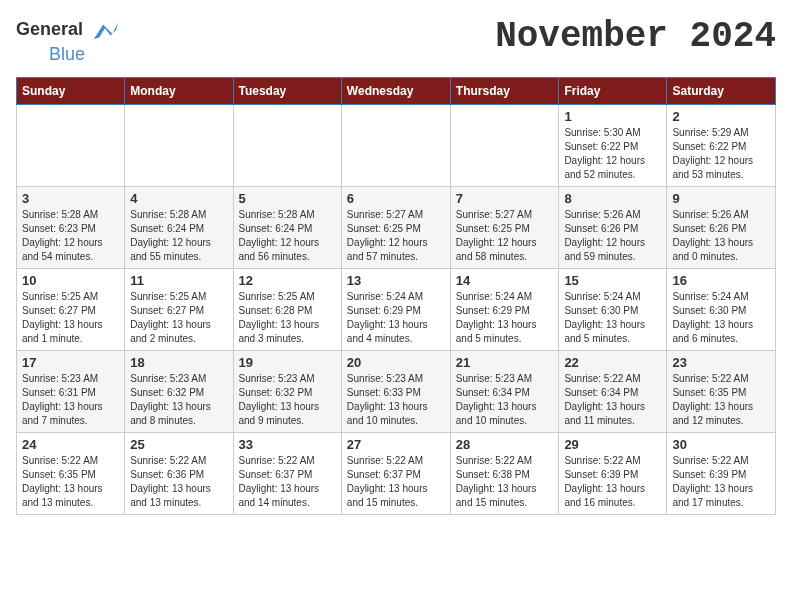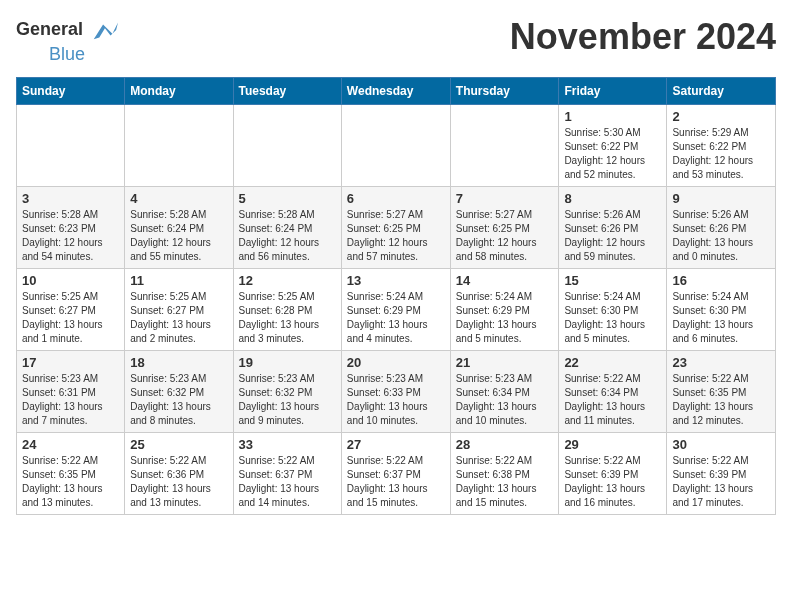--- a/index.html
+++ b/index.html
@@ -20,37 +20,38 @@
       display: flex;
       align-items: center;
     }
     .logo-icon {
       width: 28px;
       height: 28px;
       margin-left: 2px;
     }
     .title-area {
       text-align: right;
+      font-family: Liberation Mono, monospace;
     }
     .month-title {
       font-size: 36px;
       font-weight: bold;
       color: #333;
     }
     .subtitle {
       font-size: 14px;
       color: #555;
     }
     table {
       width: 100%;
       border-collapse: collapse;
       font-size: 11px;
     }
     thead tr th {
-      background-color: #0369a1;
+      background-color: #7f1d1d;
       color: #fff;
       text-align: left;
       padding: 6px 5px;
       font-size: 12px;
       font-weight: bold;
       border: 1px solid #3a7ab0;
     }
     tbody tr td {
       border: 1px solid #ccc;
       vertical-align: top;

